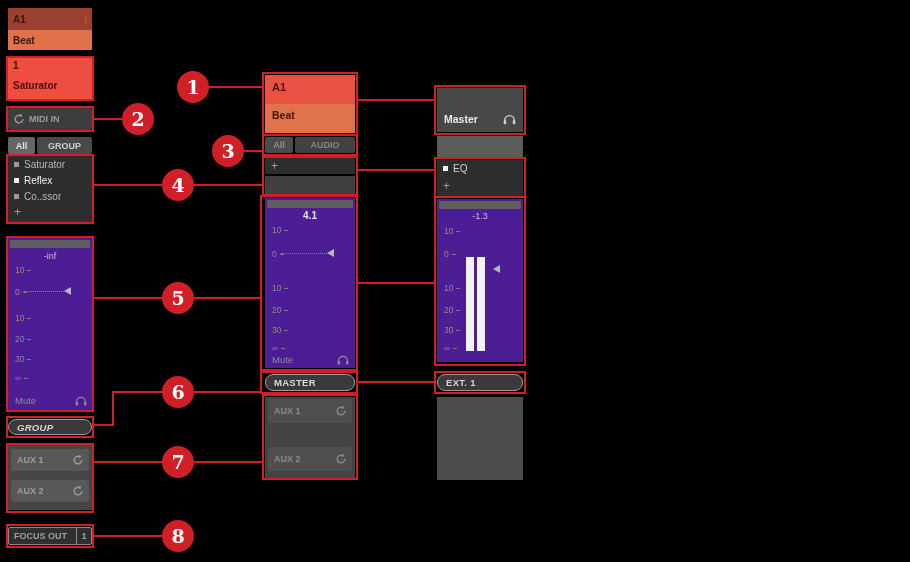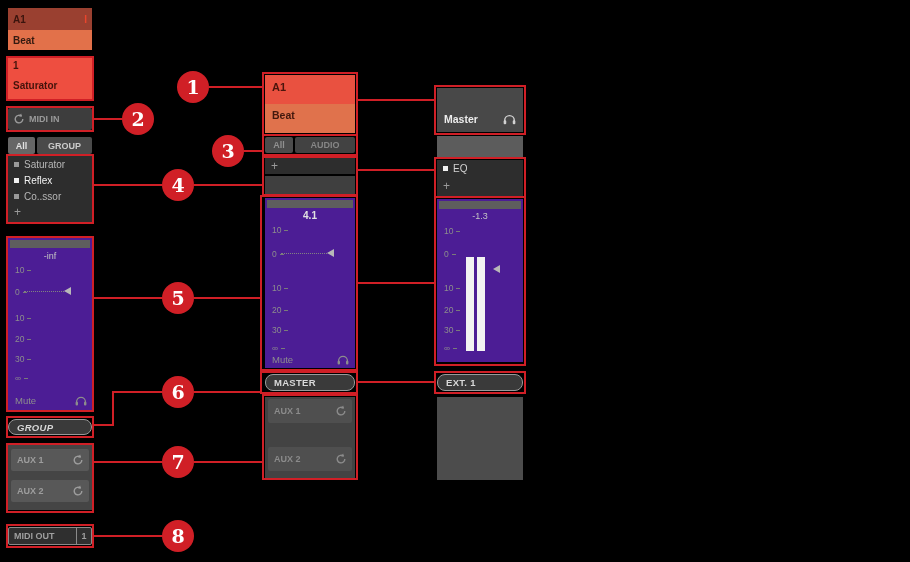--- a/index.html
+++ b/index.html
@@ -144,21 +144,21 @@
         <span>AUX 2</span>
         <span class="knob">
             <svg width="12" height="12" viewBox="0 0 12 12">
               <path d="M9.8 6 a3.8 3.8 0 1 1 -1.2 -2.7" fill="none" stroke="currentColor" stroke-width="1.4"></path>
               <path d="M8.2 0.6 L8.9 3.6 L5.9 3.2 Z" fill="currentColor"></path>
             </svg>
           </span>
       </div>
     </div>
     <div class="abs midiout" style="left:0;top:519px;width:84px;height:18px;">
-      <span>MIDI OUT</span>
+      <span>FOCUS OUT</span>
       <span class="mdiv"></span>
       <span class="mport">1</span>
     </div>
   </div>
 
   <div class="strip" style="left:265px;top:75px;width:90px;height:403px;">
     <div class="abs" style="left:0;top:0;width:90px;height:29px;background:#e95140;">
       <span class="abs" style="left:7px;top:6px;font-size:11px;font-weight:bold;color:#4a150c;">A1</span>
     </div>
     <div class="abs" style="left:0;top:29px;width:90px;height:29px;background:#e0724c;">

